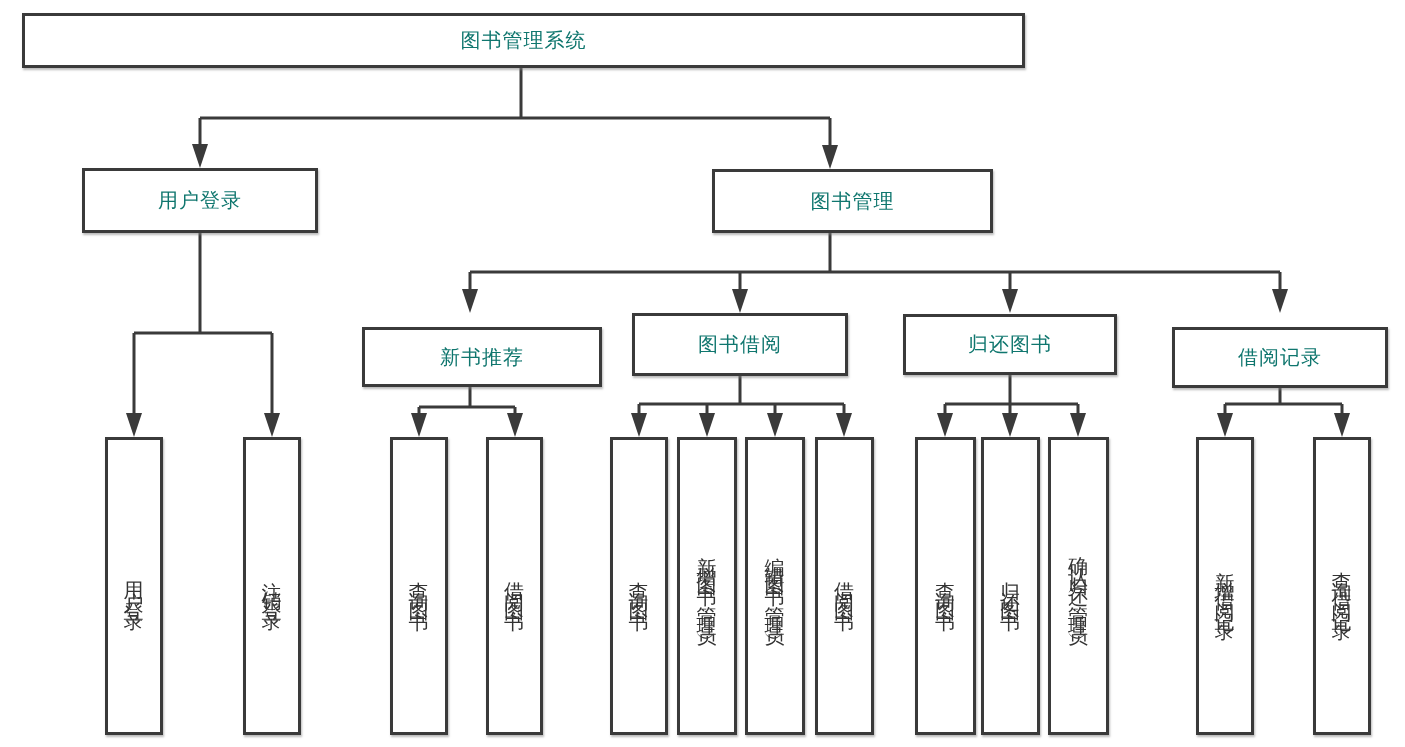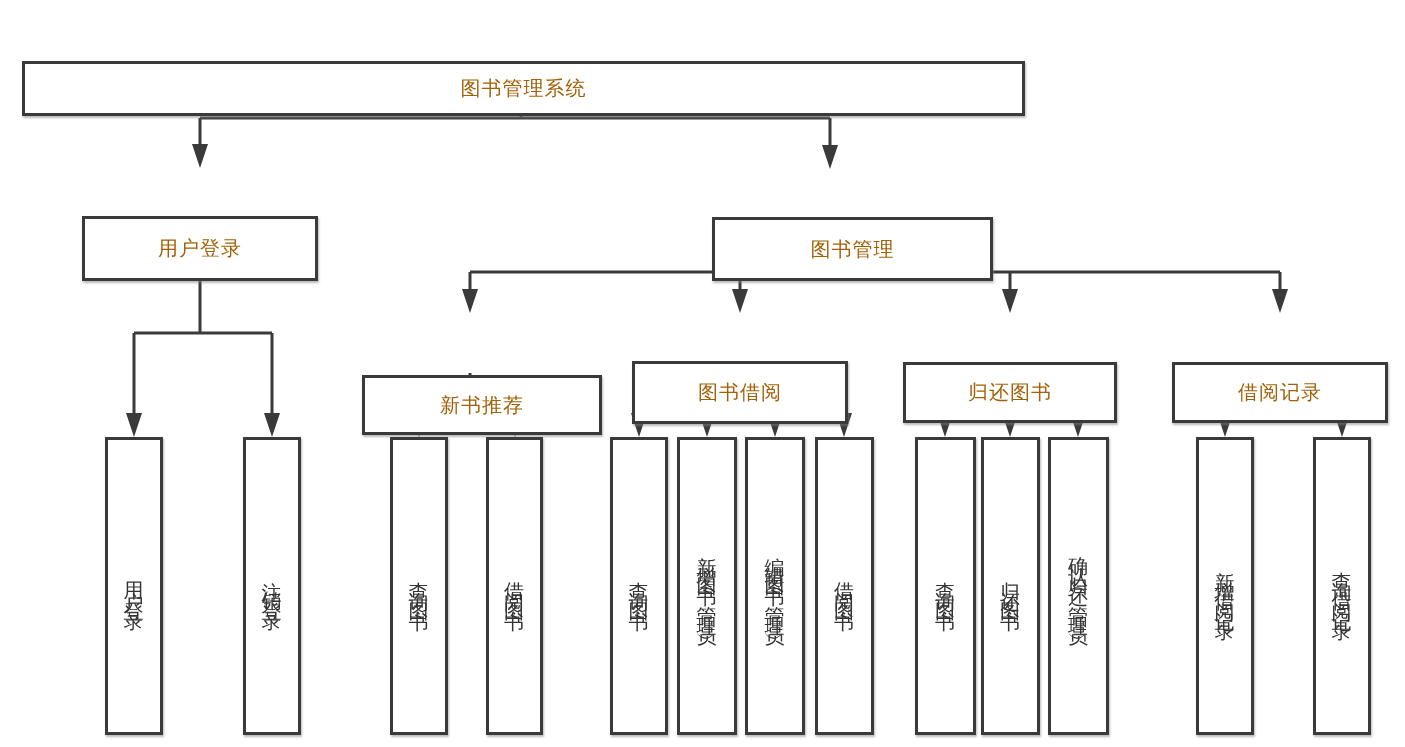--- a/index.html
+++ b/index.html
@@ -15,24 +15,23 @@
   .hbox {
     position: absolute;
     background: #ffffff;
     border: 3px solid #3a3a3a;
     box-shadow: 1px 2px 2px rgba(130,130,130,0.55);
     display: flex;
     align-items: center;
     justify-content: center;
     font-size: 20px;
     letter-spacing: 1px;
-    color: #a16207;
+    color: #0f766e;
     box-sizing: border-box;
     z-index: 2;
-    margin-top: 48px;
   }
   .vbox {
     position: absolute;
     background: #ffffff;
     border: 3px solid #3a3a3a;
     box-shadow: 1px 2px 2px rgba(130,130,130,0.55);
     display: flex;
     align-items: center;
     justify-content: center;
     box-sizing: border-box;
@@ -116,21 +115,21 @@
 
   <div class="hbox" style="left:362px; top:327px; width:240px; height:60px;font-family:Liberation Mono, monospace;">
     <span>新书推荐</span>
   </div>
   <div class="hbox" style="left:632px; top:313px; width:216px; height:63px;">
     <span>图书借阅</span>
   </div>
   <div class="hbox" style="left:903px; top:314px; width:214px; height:61px;">
     <span>归还图书</span>
   </div>
-  <div class="hbox" style="left:1172px; top:314px; width:216px; height:61px;text-align:right;">
+  <div class="hbox" style="left:1172px; top:327px; width:216px; height:61px;text-align:right;">
     <span>借阅记录</span>
   </div>
 
   <div class="vbox" style="left:105px; top:437px; width:58px; height:298px;">
     <span class="vtext">用户登录</span>
   </div>
   <div class="vbox" style="left:243px; top:437px; width:58px; height:298px;">
     <span class="vtext">注销登录</span>
   </div>
   <div class="vbox" style="left:390px; top:437px; width:58px; height:298px;">

